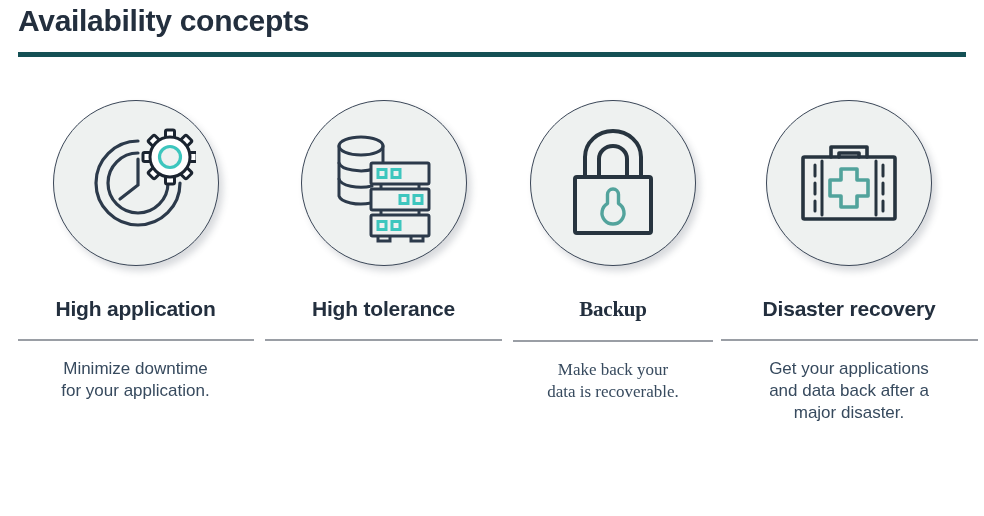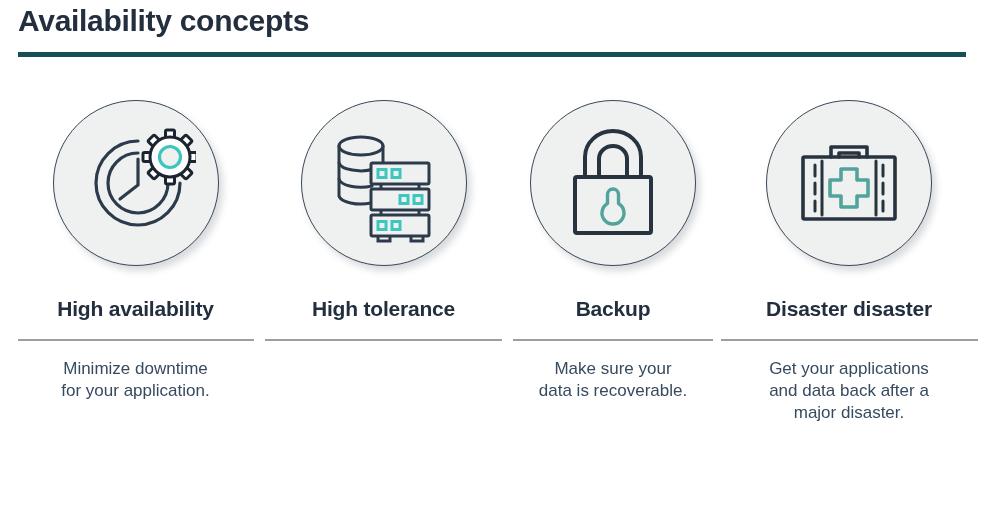--- a/index.html
+++ b/index.html
@@ -52,21 +52,21 @@
     display: flex;
   }
 
   .col {
     display: flex;
     flex-direction: column;
     align-items: center;
   }
   .col-0 { width: 253px; margin-left: 9px; }
   .col-1 { width: 243px; }
-  .col-2 { width: 216px; }
+  .col-2 { width: 216px; font-family: Liberation Serif, serif; }
   .col-3 { width: 256px; }
 
   
   .circle {
     width: 166px;
     height: 166px;
     border-radius: 50%;
     background: #EEF1F0;
     border: 1.6px solid #3A4657;
     box-shadow: 4px 5px 7px rgba(60,70,85,0.20);
@@ -145,21 +145,21 @@
                 <rect x="-4.5" y="-27" width="9" height="12" rx="1.5" transform="rotate(225)"></rect>
                 <rect x="-4.5" y="-27" width="9" height="12" rx="1.5" transform="rotate(270)"></rect>
                 <rect x="-4.5" y="-27" width="9" height="12" rx="1.5" transform="rotate(315)"></rect>
                 <circle cx="0" cy="0" r="20" fill="#ffffff" stroke="#1B2430" stroke-width="3"></circle>
               </g>
               <circle cx="0" cy="0" r="10.5" fill="#EEF1F0" stroke="#3DC6BE" stroke-width="3.2"></circle>
             </g>
           </g>
         </svg>
       </div>
-      <div class="heading">High availability</div>
+      <div class="heading">High application</div>
       <div class="divider"></div>
       <div class="body-text">Minimize downtime
 for your application.</div>
     </div>
 
     <div class="col col-1">
       <div class="circle">
         <svg width="120" height="120" viewBox="0 0 120 120">
           <g fill="none" stroke="#2C3A4B" stroke-width="3" stroke-linecap="round" stroke-linejoin="round">
 
@@ -215,21 +215,21 @@
             <path d="M 42 50 L 42 32 A 14 13 0 0 1 70 32 L 70 50"></path>
 
             <rect x="18" y="50" width="76" height="56" rx="2"></rect>
           </g>
 
           <path d="M 56 62 a 5.5 5.5 0 0 1 5.5 5.5 l 0 9 a 11 11 0 1 1 -11 0 l 0 -9 A 5.5 5.5 0 0 1 56 62 Z" fill="none" stroke="#52A39C" stroke-width="3.4" stroke-linejoin="round"></path>
         </svg>
       </div>
       <div class="heading">Backup</div>
       <div class="divider"></div>
-      <div class="body-text">Make sure your
+      <div class="body-text">Make back your
 data is recoverable.</div>
     </div>
 
     <div class="col col-3">
       <div class="circle">
         <svg width="116" height="116" viewBox="0 0 116 116">
           <g fill="none" stroke="#27343F" stroke-width="3.6" stroke-linecap="round" stroke-linejoin="round">
 
             <path d="M 40 32 L 40 22 L 76 22 L 76 32"></path>
             <path d="M 48 32 L 48 28 L 68 28 L 68 32"></path>
@@ -241,21 +241,21 @@
 
             <g stroke-width="3" stroke-dasharray="11 7">
               <path d="M 24 40 L 24 86"></path>
               <path d="M 92 40 L 92 86"></path>
             </g>
           </g>
 
           <path d="M 50 44 L 66 44 L 66 55 L 77 55 L 77 71 L 66 71 L 66 82 L 50 82 L 50 71 L 39 71 L 39 55 L 50 55 Z" fill="none" stroke="#52A39C" stroke-width="3.6" stroke-linejoin="round"></path>
         </svg>
       </div>
-      <div class="heading">Disaster disaster</div>
+      <div class="heading">Disaster recovery</div>
       <div class="divider"></div>
       <div class="body-text">Get your applications
 and data back after a
 major disaster.</div>
     </div>
 
   </div>
 </div>
 
 </body></html>

